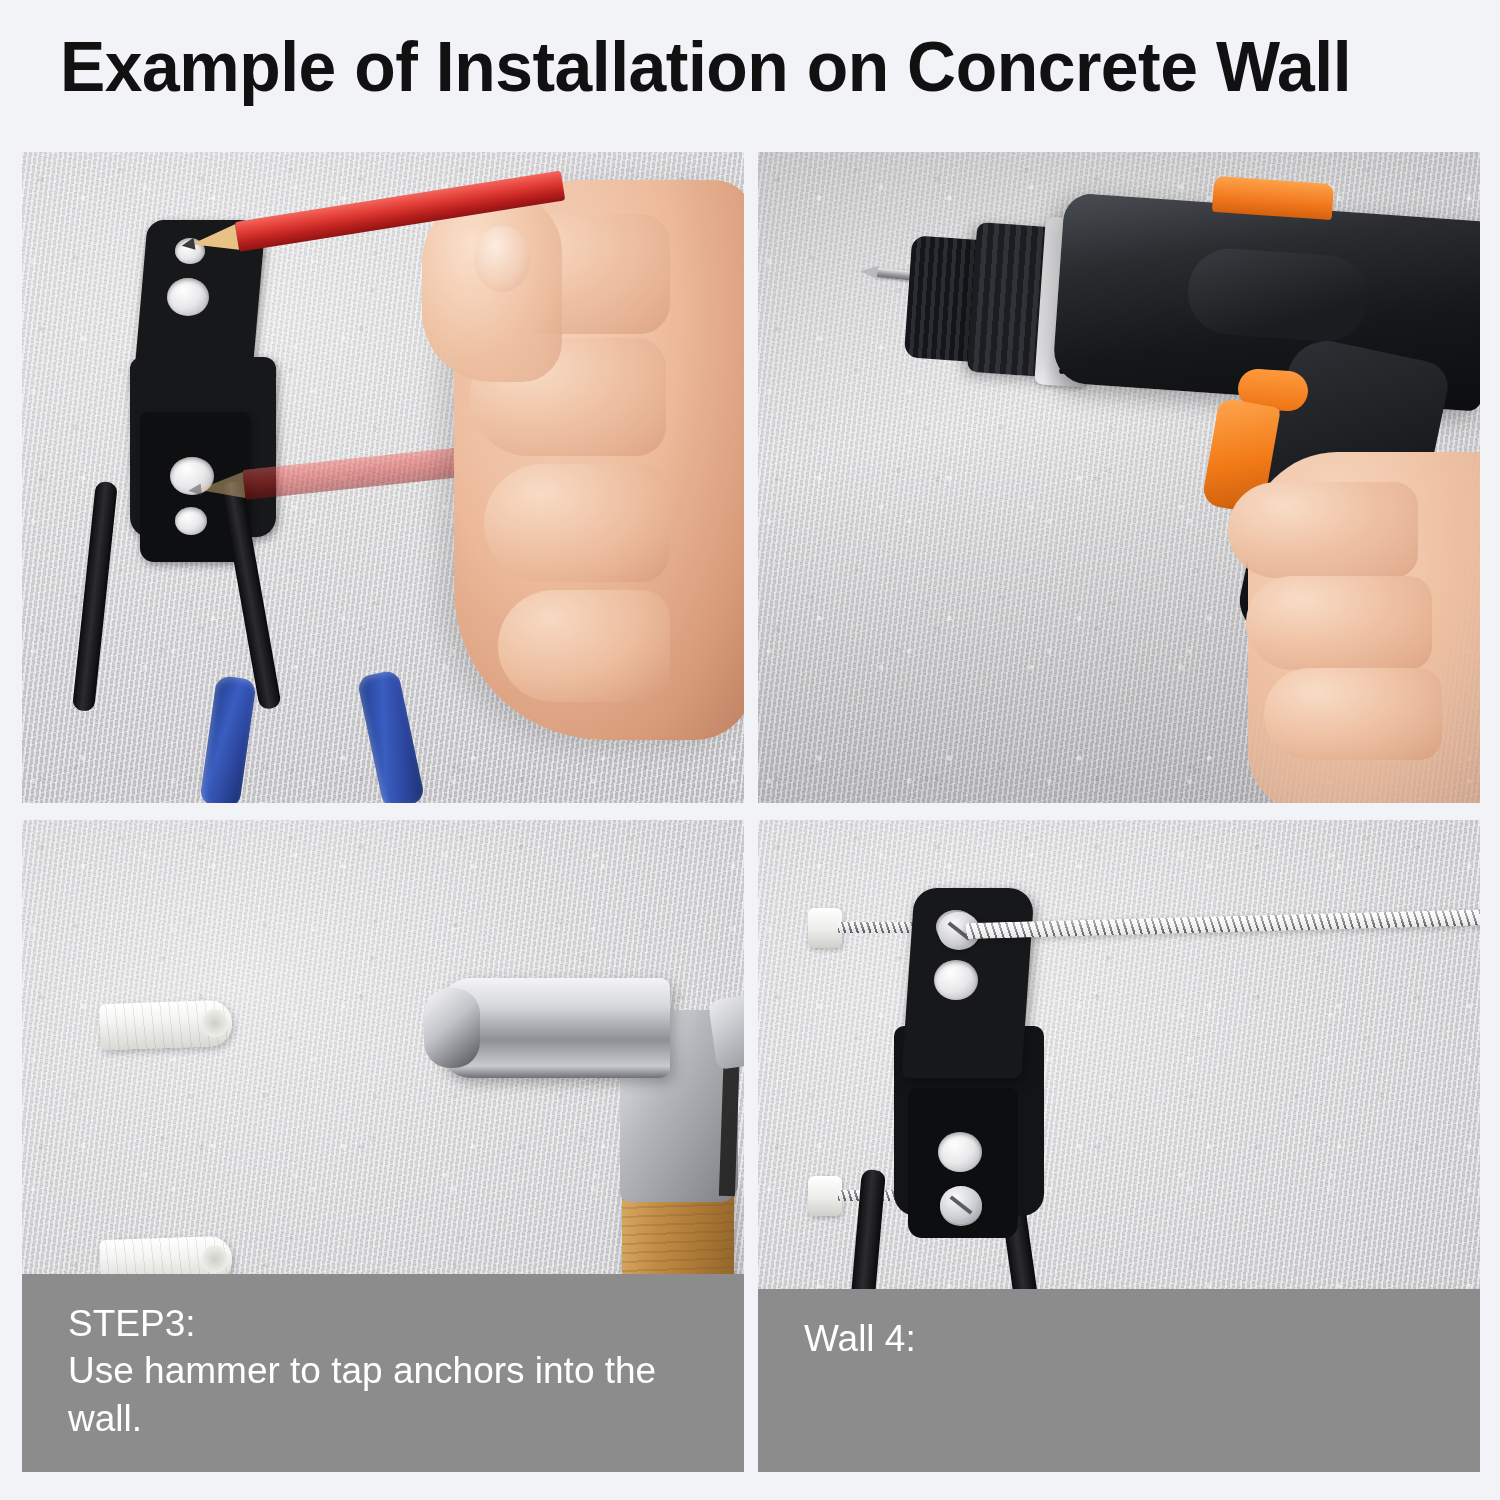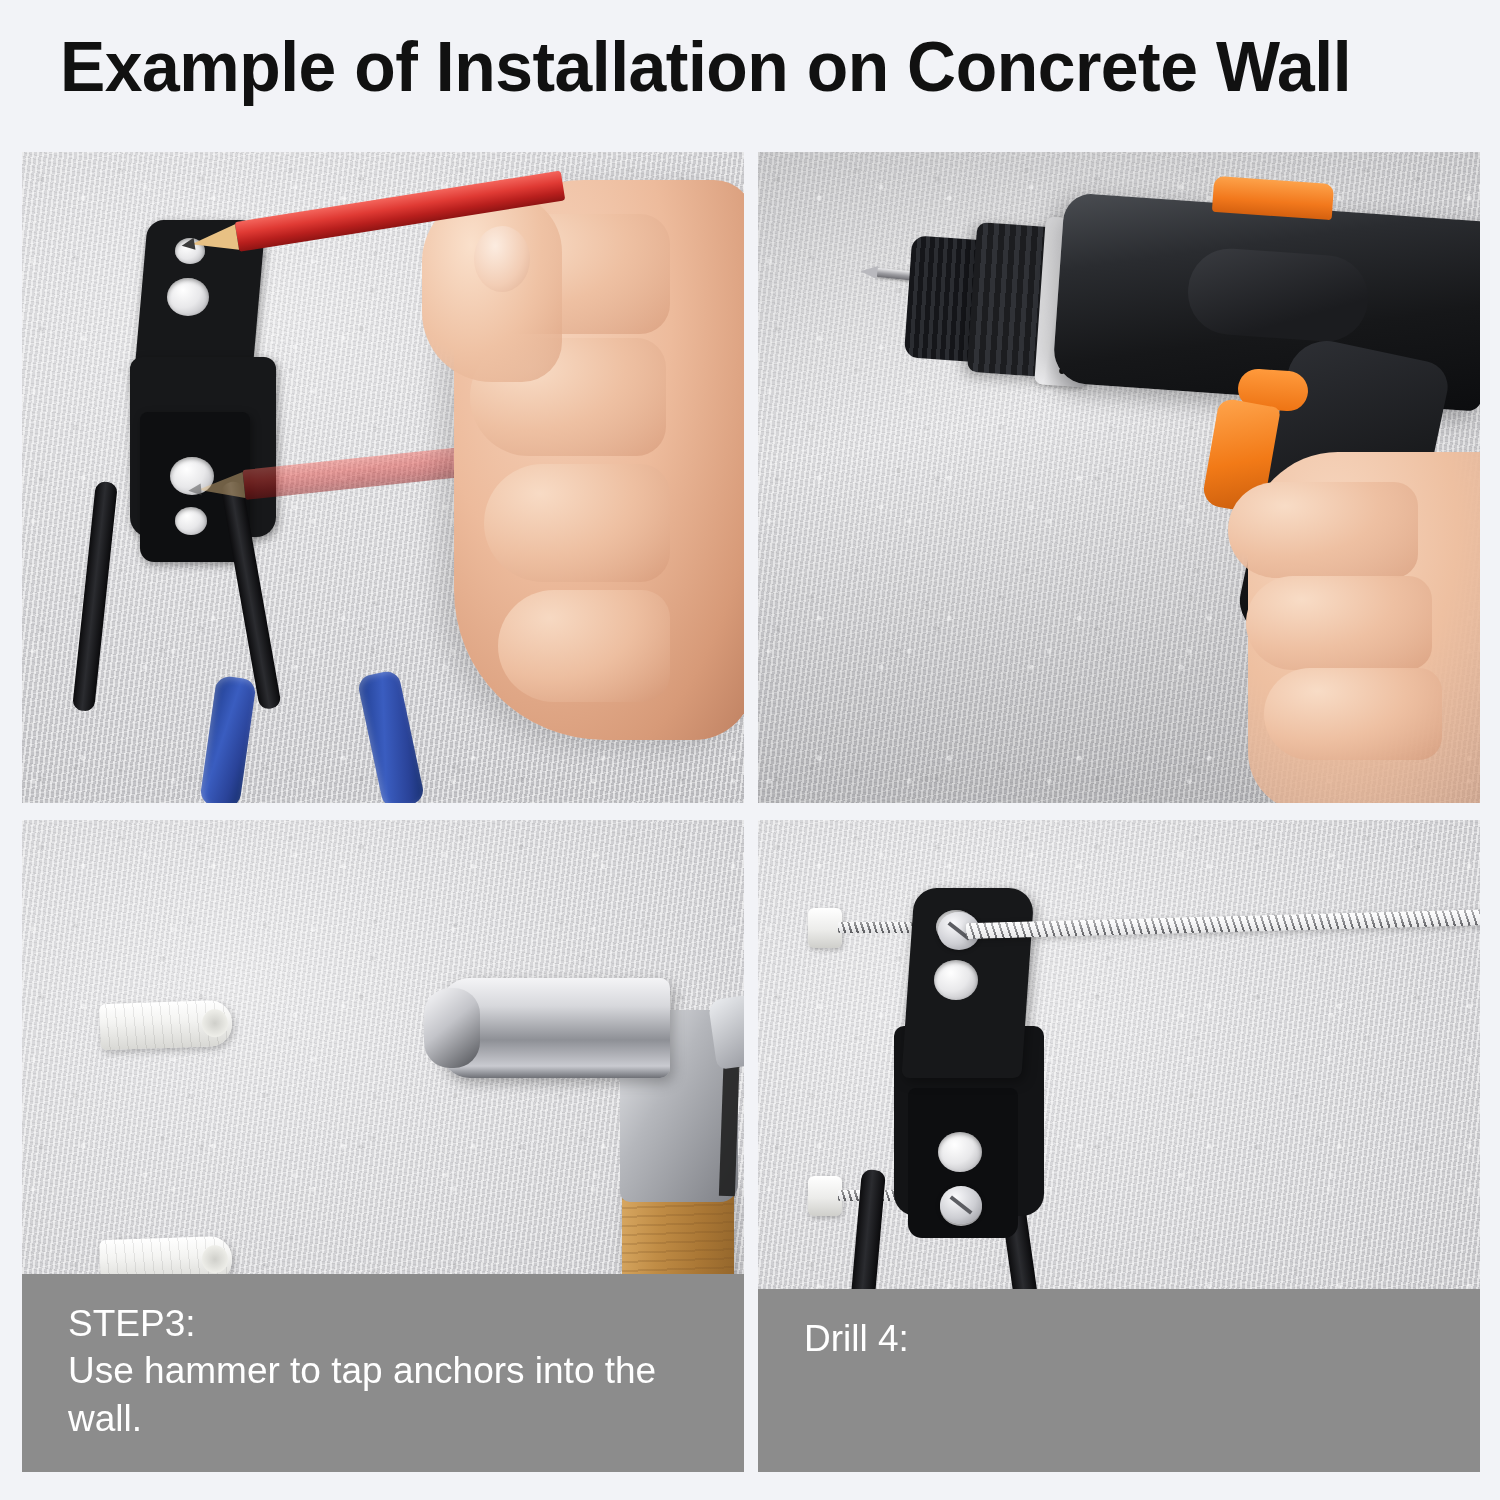--- a/index.html
+++ b/index.html
@@ -556,17 +556,17 @@
     <div class="hole p4-hole-2"></div>
     <div class="hole p4-hole-3"></div>
     <div class="hole p4-hole-4"></div>
 
     <div class="screw-head p4-sh-1"></div>
     <div class="screw-head p4-sh-2"></div>
 
     <div class="p4-shaft"></div>
 
     <div class="caption cap-3line">
-      <span class="ct-label">Drill 4:</span>
+      <span class="ct-label">Wall 4:</span>
     </div>
   </div>
 
 </div>
 
 </body></html>

